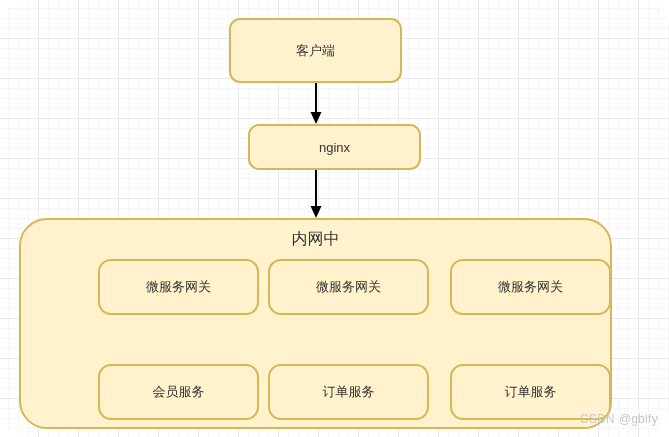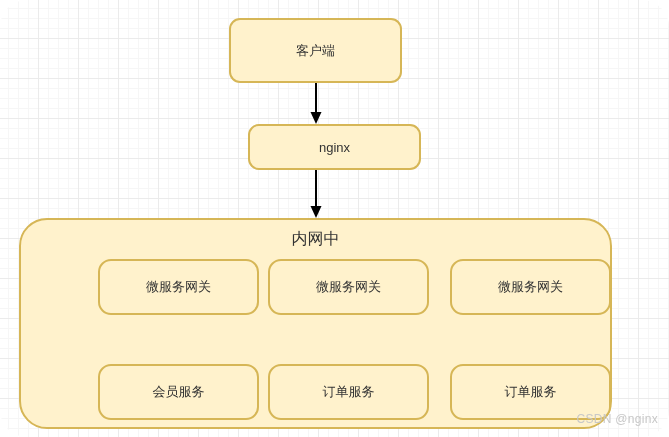--- a/index.html
+++ b/index.html
@@ -134,15 +134,15 @@
       <span>会员服务</span>
     </div>
     <div class="inner-node sv-2">
       <span>订单服务</span>
     </div>
     <div class="inner-node sv-3">
       <span>订单服务</span>
     </div>
   </div>
 
-  <div class="watermark">CSDN @nginx</div>
+  <div class="watermark">CSDN @gblfy</div>
 
 </div>
 
 </body></html>

